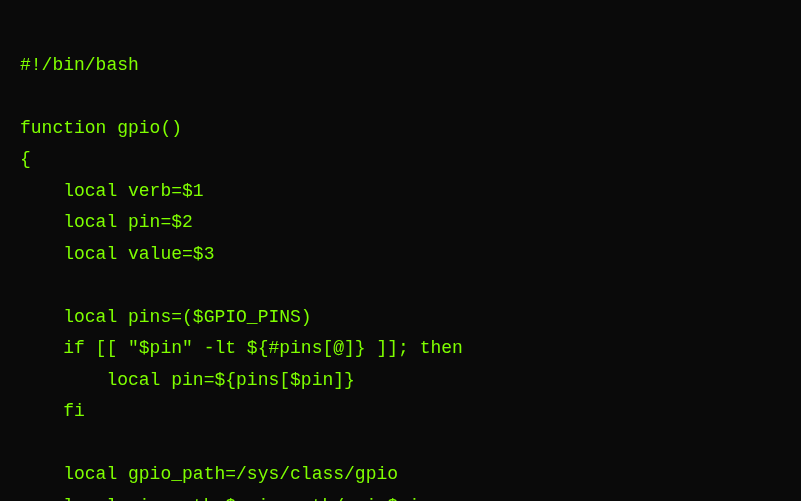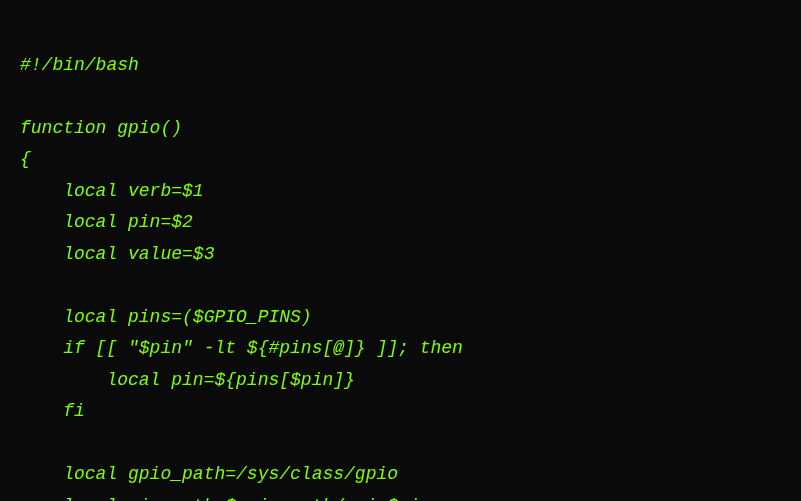--- a/index.html
+++ b/index.html
@@ -19,20 +19,19 @@
       overflow: hidden;
     }
 
     .code-block {
       padding: 18px 20px;
       white-space: pre;
     }
 
     .line {
       display: block;
-      font-style: italic;
     }
   </style>
 </head>
 <body>
 
 <div class="code-block">
 <span class="line">#!/bin/bash</span><span class="line">&nbsp;</span><span class="line">function gpio()</span><span class="line">{</span><span class="line">    local verb=$1</span><span class="line">    local pin=$2</span><span class="line">    local value=$3</span><span class="line">&nbsp;</span><span class="line">    local pins=($GPIO_PINS)</span><span class="line">    if [[ "$pin" -lt ${#pins[@]} ]]; then</span><span class="line">        local pin=${pins[$pin]}</span><span class="line">    fi</span><span class="line">&nbsp;</span><span class="line">    local gpio_path=/sys/class/gpio</span><span class="line">    local pin_path=$gpio_path/gpio$pin</span></div>
 
 </body></html>

